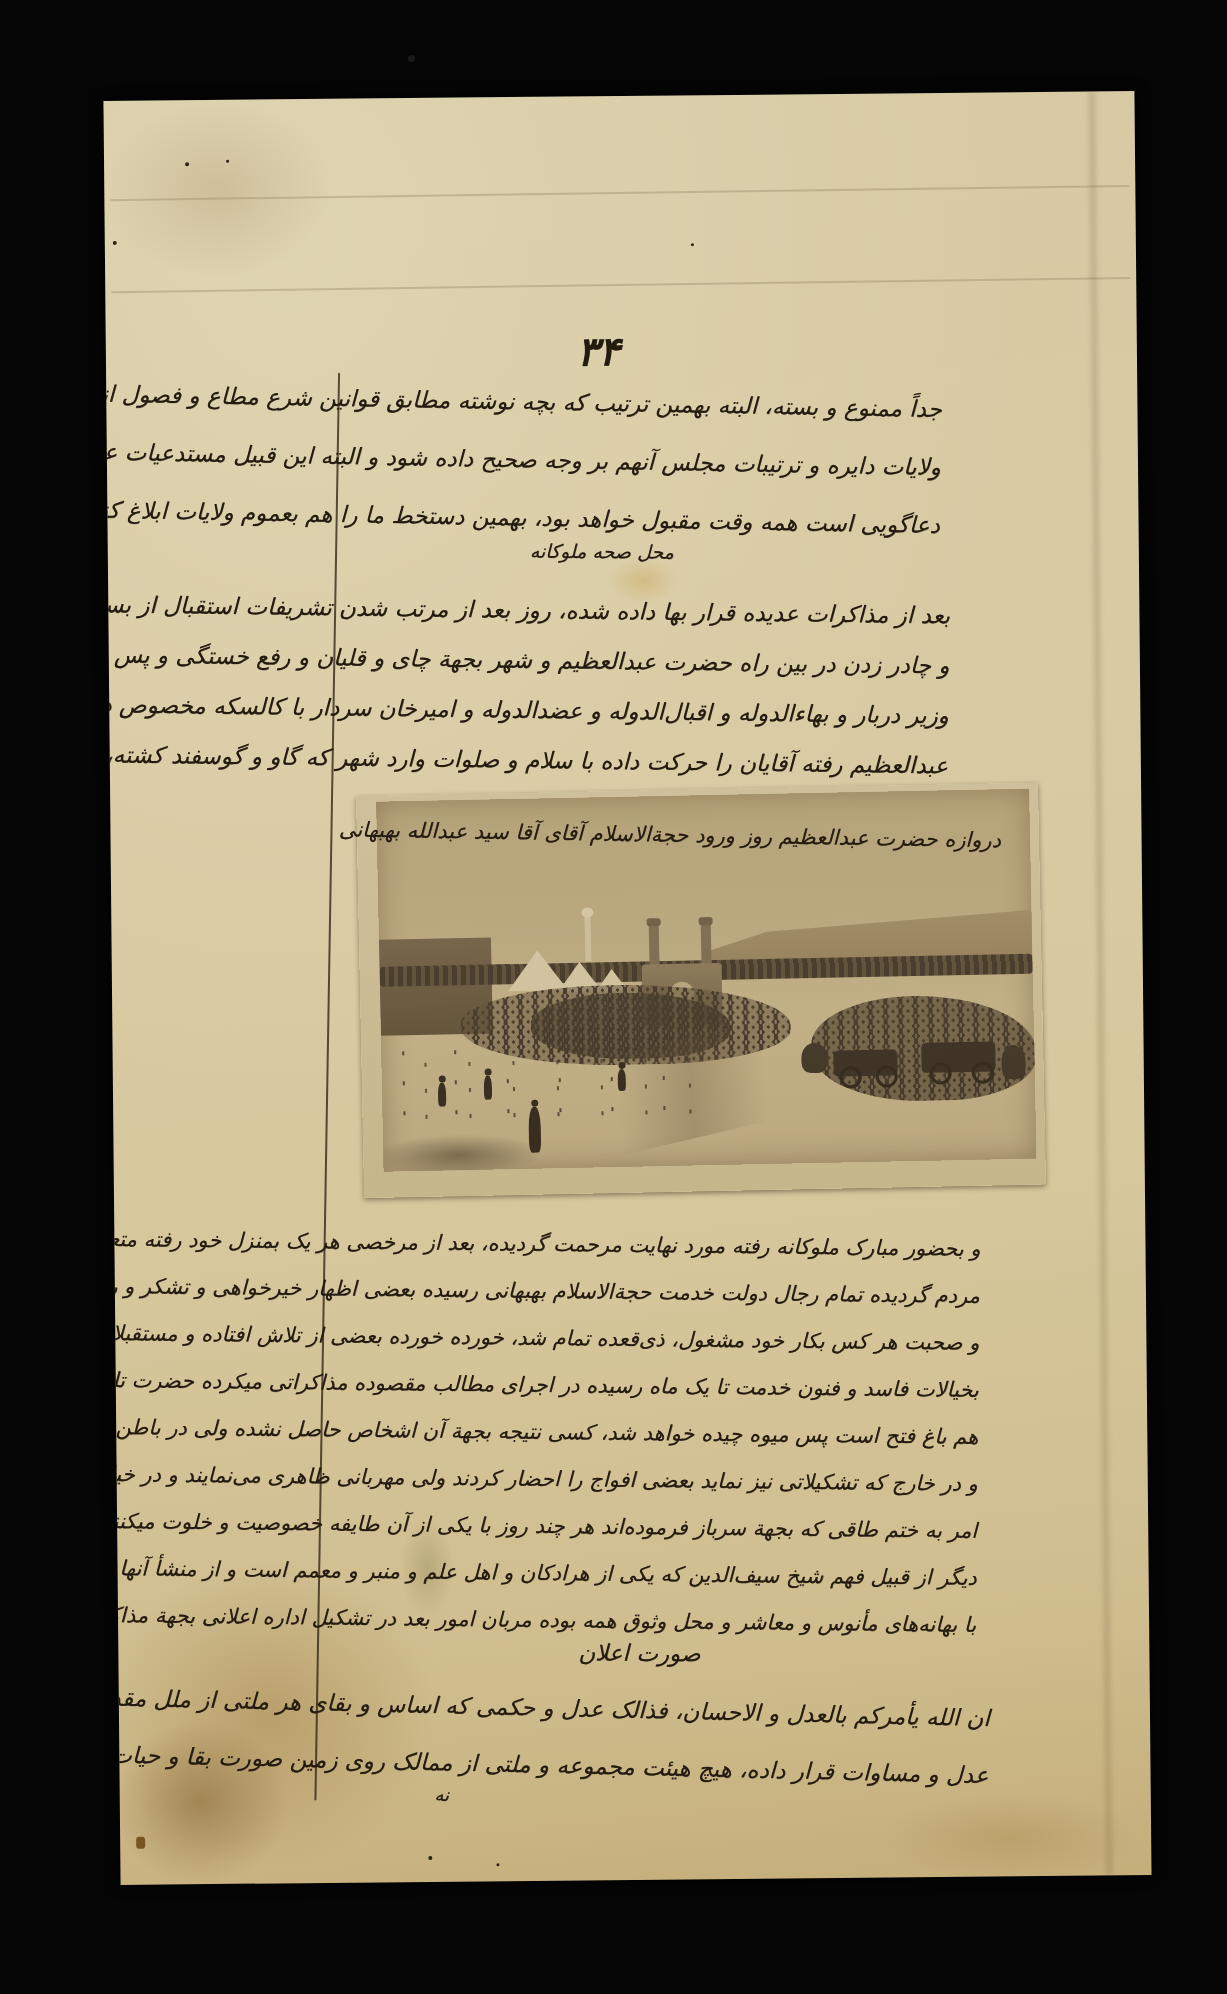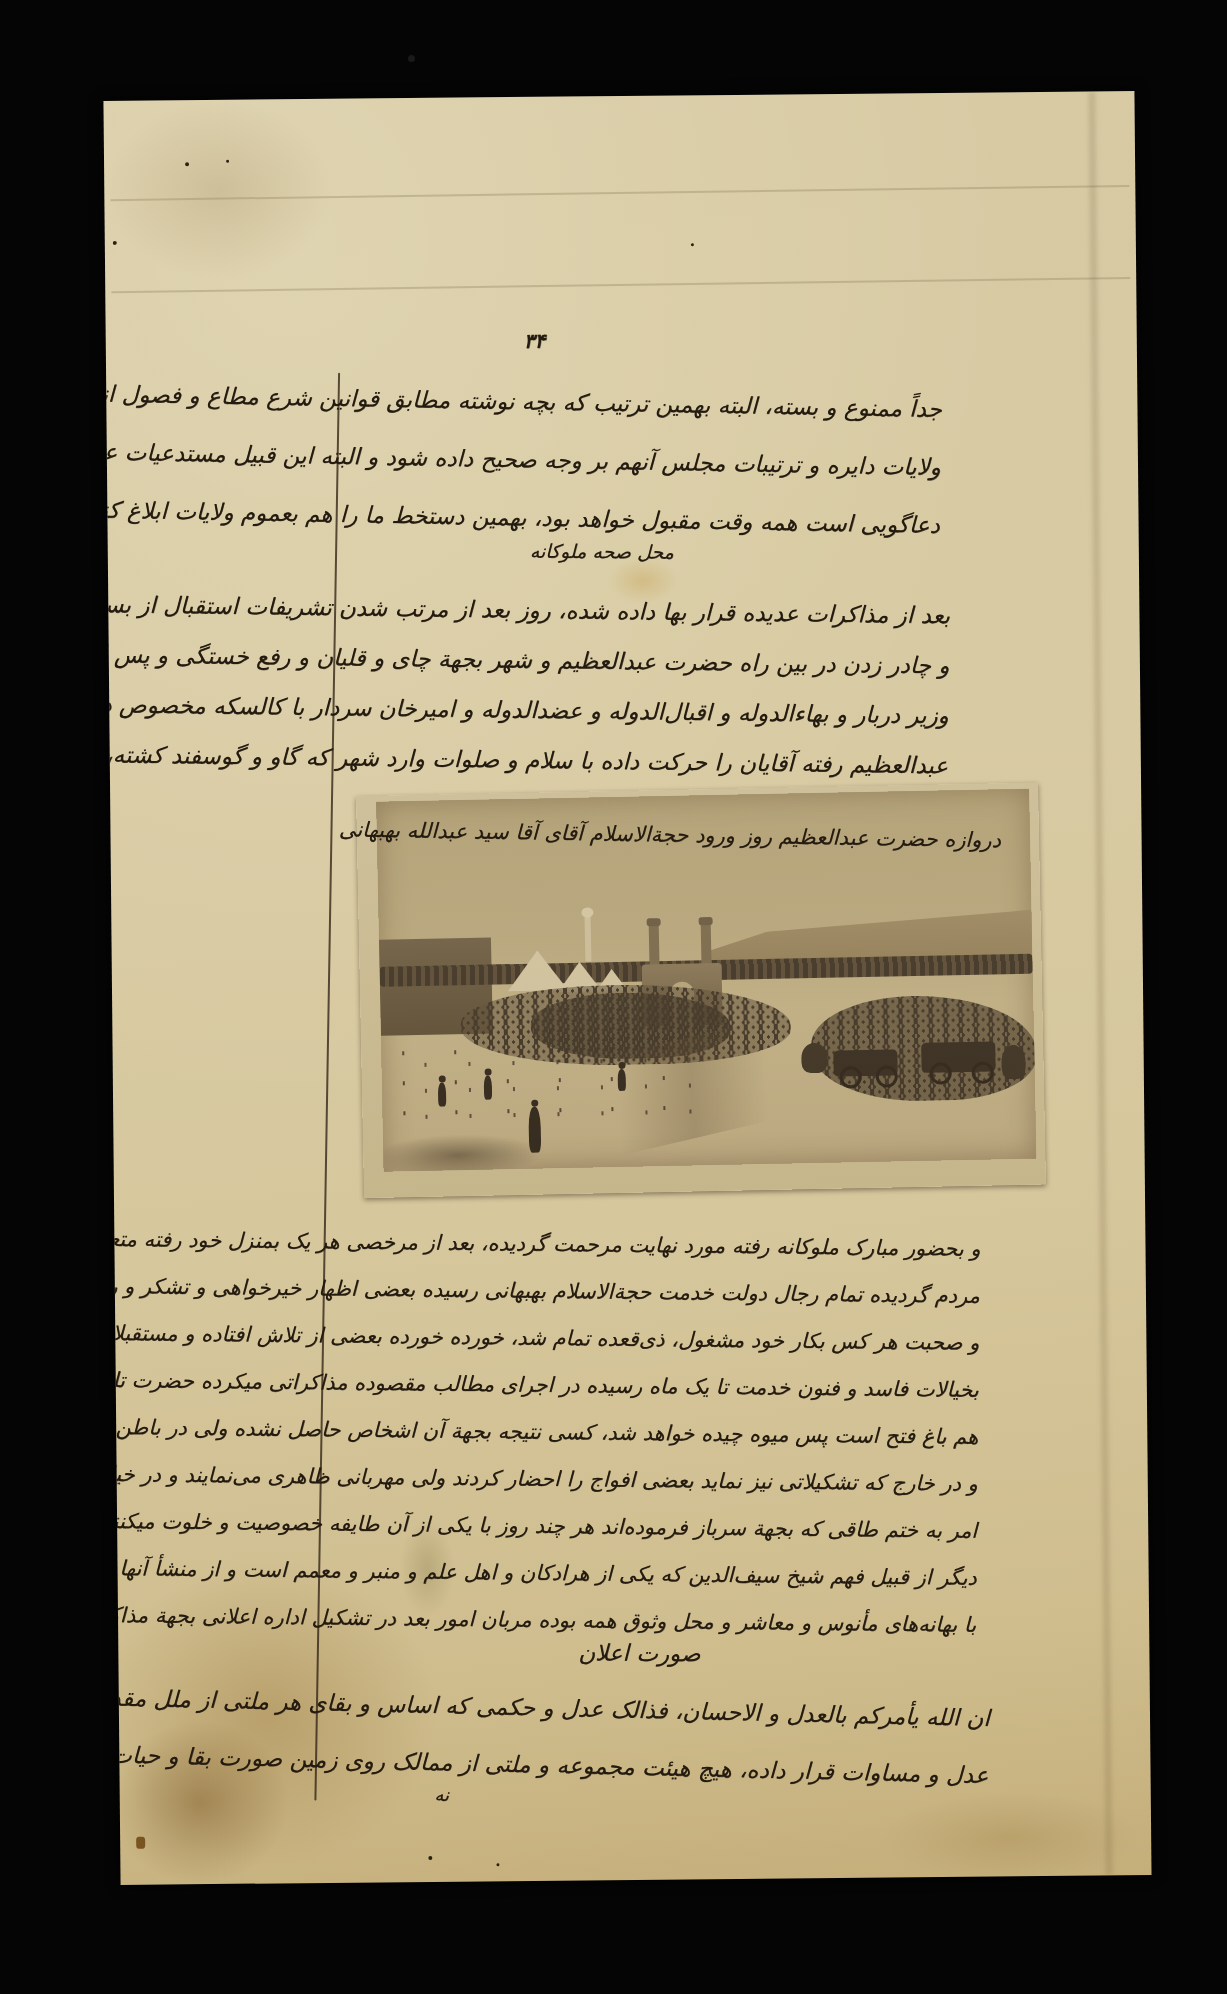--- a/index.html
+++ b/index.html
@@ -23,21 +23,21 @@
   .margin-line{position:absolute;width:2px;background:rgba(48,35,20,.78);
     transform-origin:top center;border-radius:2px;}
 
   
   .hw{direction:rtl;color:#241b10;font-style:italic;letter-spacing:-.4px;
       text-shadow:.3px .3px .5px rgba(35,22,10,.55);}
   .tblock{position:absolute;}
   .tline{white-space:nowrap;text-align:right;}
   .center{text-align:center;}
 
-  .page-number{position:absolute;font-weight:bold;font-size:20px;text-align:left;}
+  .page-number{position:absolute;font-weight:bold;font-size:40px;text-align:right;}
 
   
   .photo-card{position:absolute;left:248px;top:694px;width:682px;height:402px;
     background:linear-gradient(180deg,#cec09a,#c6b68c);
     transform:rotate(-0.6deg);
     box-shadow:0 2px 5px rgba(40,25,10,.45);}
   .photo-print{position:absolute;left:20px;top:6px;right:9px;bottom:26px;
     background:linear-gradient(180deg,#b3a37b 0%,#bcac84 38%,#c6b68d 58%,#c3b189 100%);
     overflow:hidden;box-shadow:inset 0 0 28px rgba(70,50,25,.38);}
   .photo-caption{position:absolute;right:38px;top:34px;width:600px;z-index:5;

